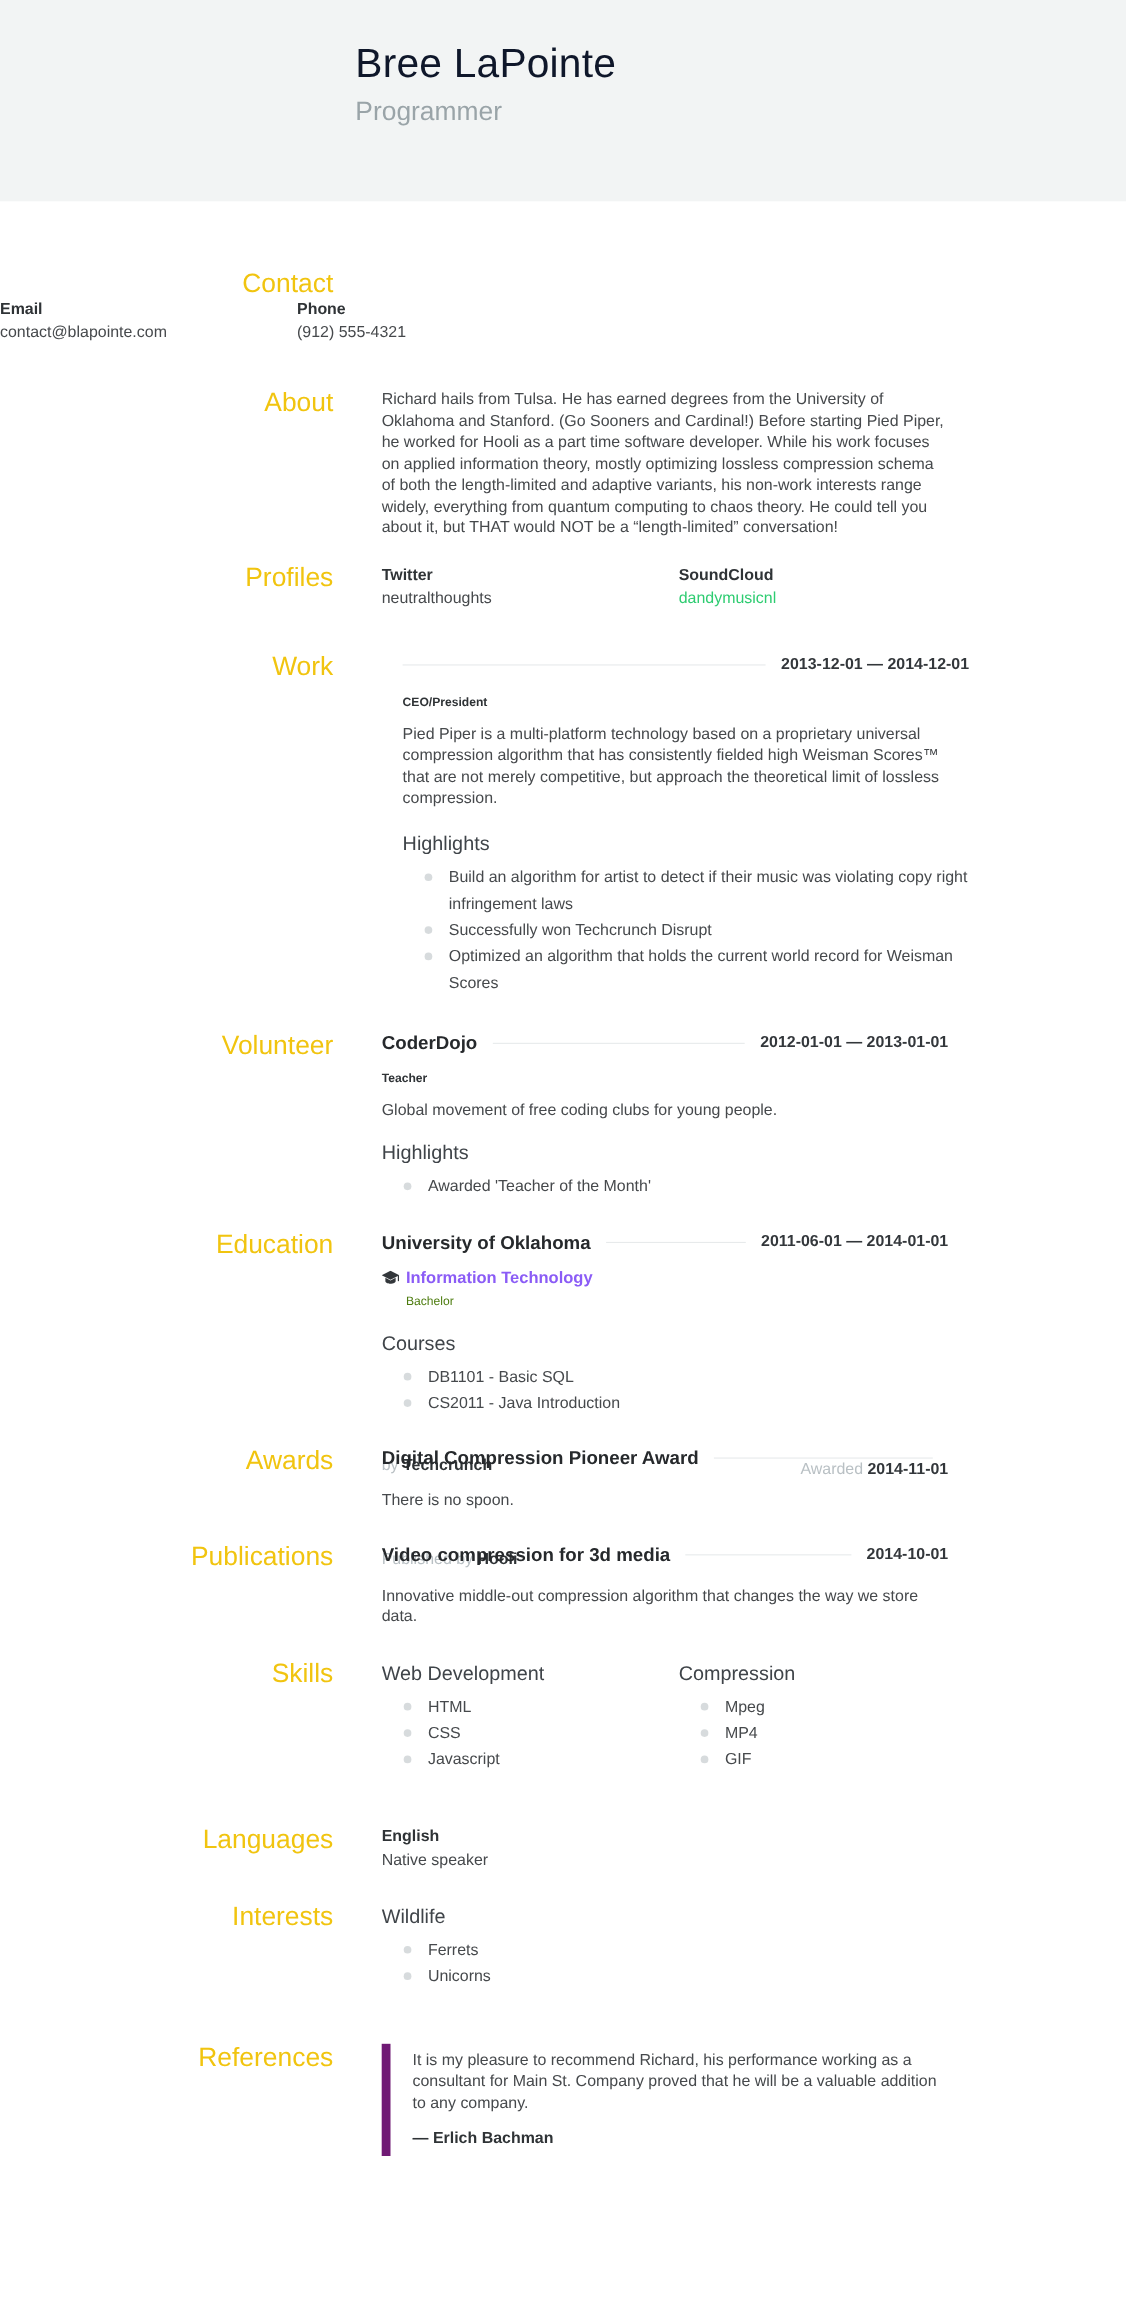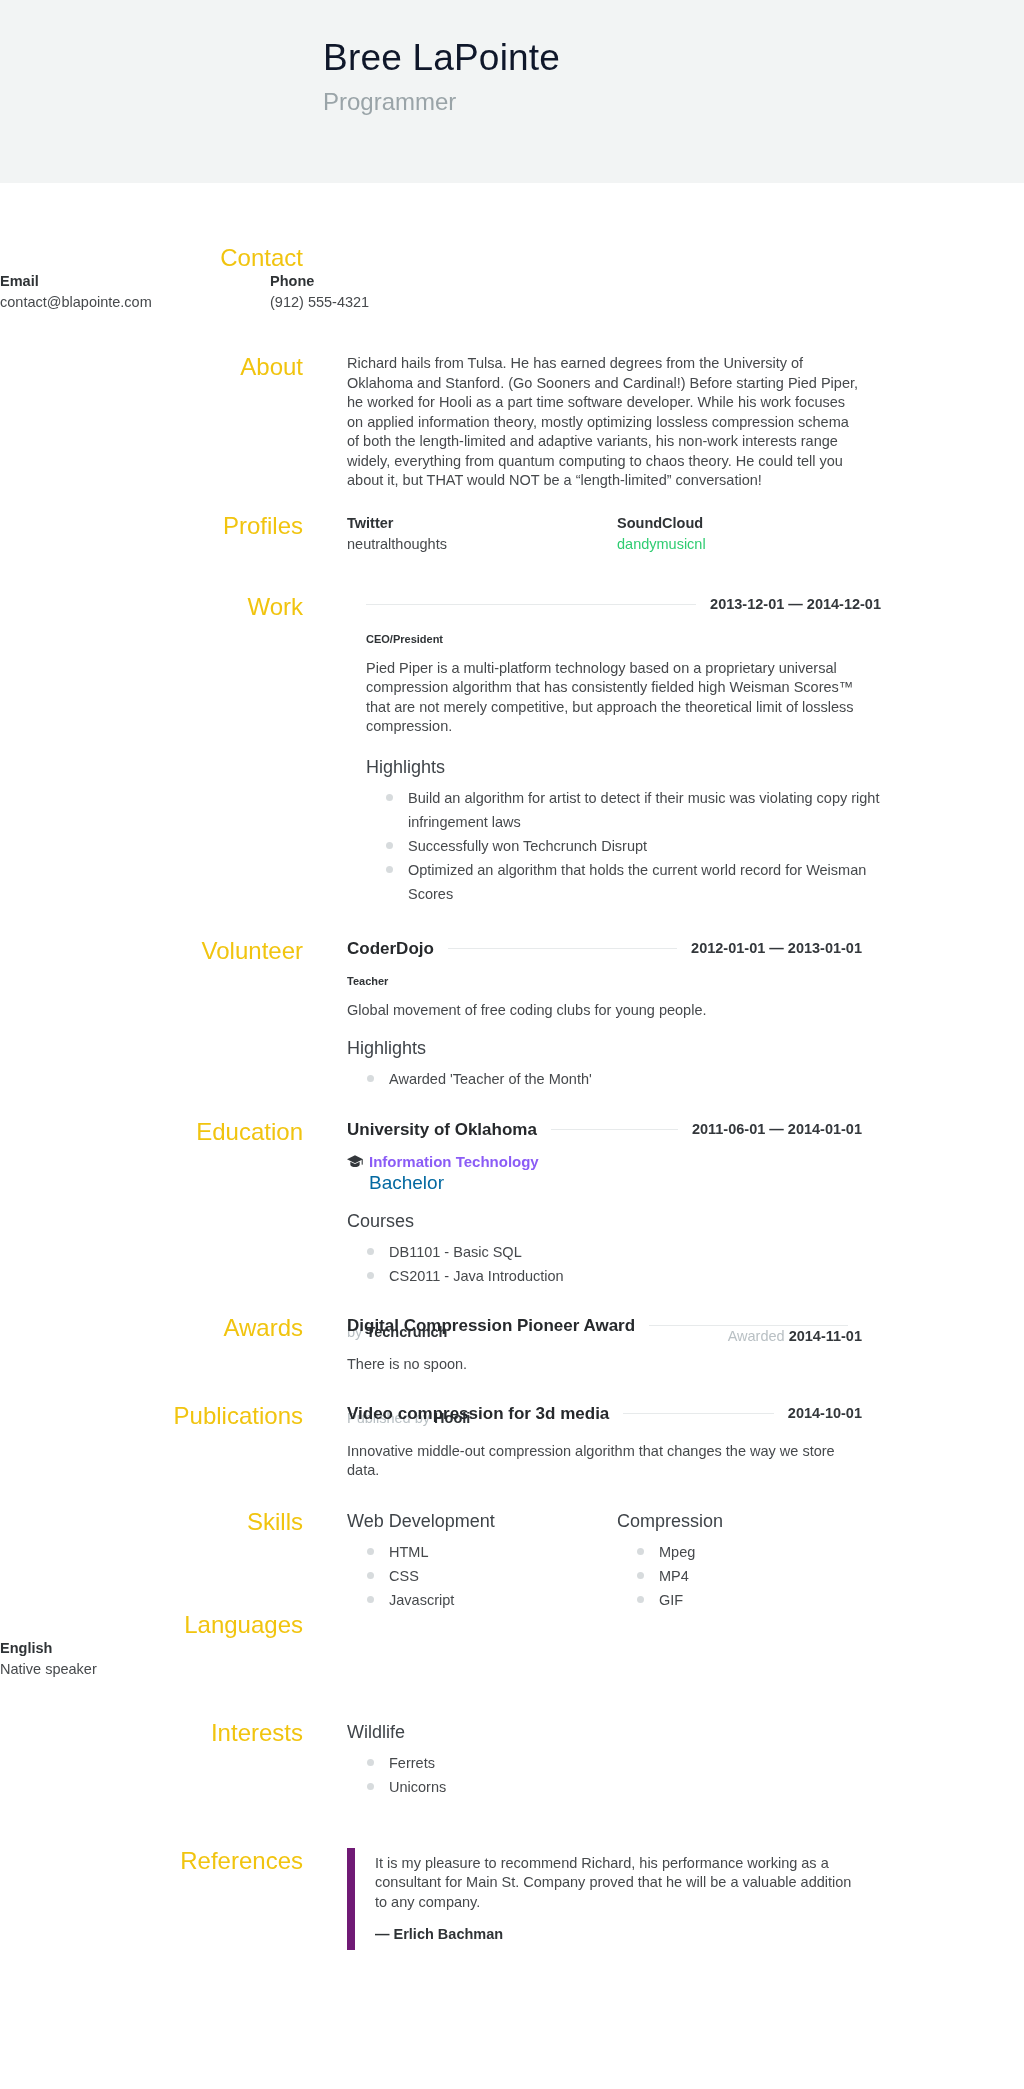--- a/index.html
+++ b/index.html
@@ -68,38 +68,38 @@
     font-size:14.5px; color:#46494c;
   }
   ul.dots li::before {
     content:""; position:absolute; left:0; top:8px;
     width:7px; height:7px; border-radius:50%; background:#d7dbdd;
   }
   
   .study { display:flex; margin-top:12px; }
   .grad-icon { width:22px; flex:none; padding-top:3px; }
   .study-text .area { font-weight:bold; color:#8b5cf6; font-size:15px; line-height:20px; }
-  .study-text .degree { font-size:19px; color:#0369a1; line-height:20px; margin-top:1px; }
+  .study-text .degree { font-size:11px; color:#4d7c0f; line-height:20px; margin-top:1px; }
   
   blockquote.refquote {
     border-left:8px solid #701a75;
     padding:6px 0 8px 20px;
   }
   blockquote.refquote .quote-name { font-weight:bold; color:#2f3336; margin-top:14px; }
   
   #sec-contact      { margin-bottom:42px;flex-direction:column; }
   #sec-about        { margin-bottom:22px; }
   #sec-profiles     { margin-bottom:40px; }
   #sec-work         { margin-bottom:32px;gap:19px; }
   #sec-volunteer    { margin-bottom:28px; }
   #sec-education    { margin-bottom:27px; }
   #sec-awards       { margin-bottom:28px; }
   #sec-publications { margin-bottom:28px; }
-  #sec-skills       { }
-  #sec-languages    { margin-bottom:41px;flex-direction:column; }
+  #sec-skills       { margin-bottom:48px; }
+  #sec-languages    { margin-bottom:29px; }
   #sec-interests    { margin-bottom:49px; }
   .mt10 { margin-top:10px; }
   .mt12 { margin-top:12px; }
   .mt13 { margin-top:13px; }
   .mt14 { margin-top:14px; }
   .mt16 { margin-top:16px; }
   .mt18 { margin-top:18px; }
 </style>
 </head>
 <body>

